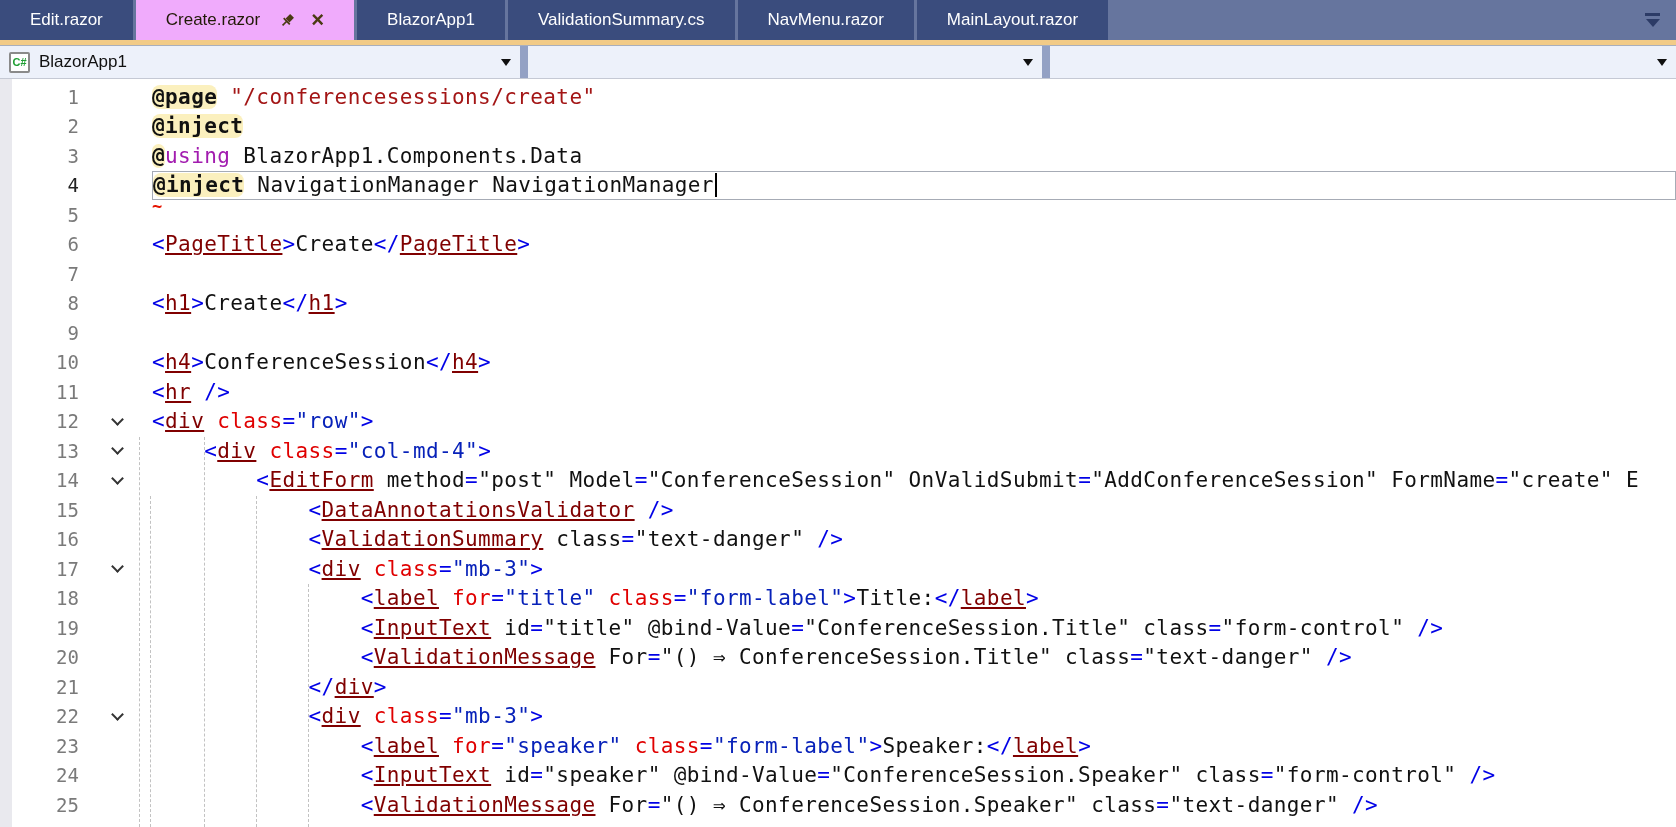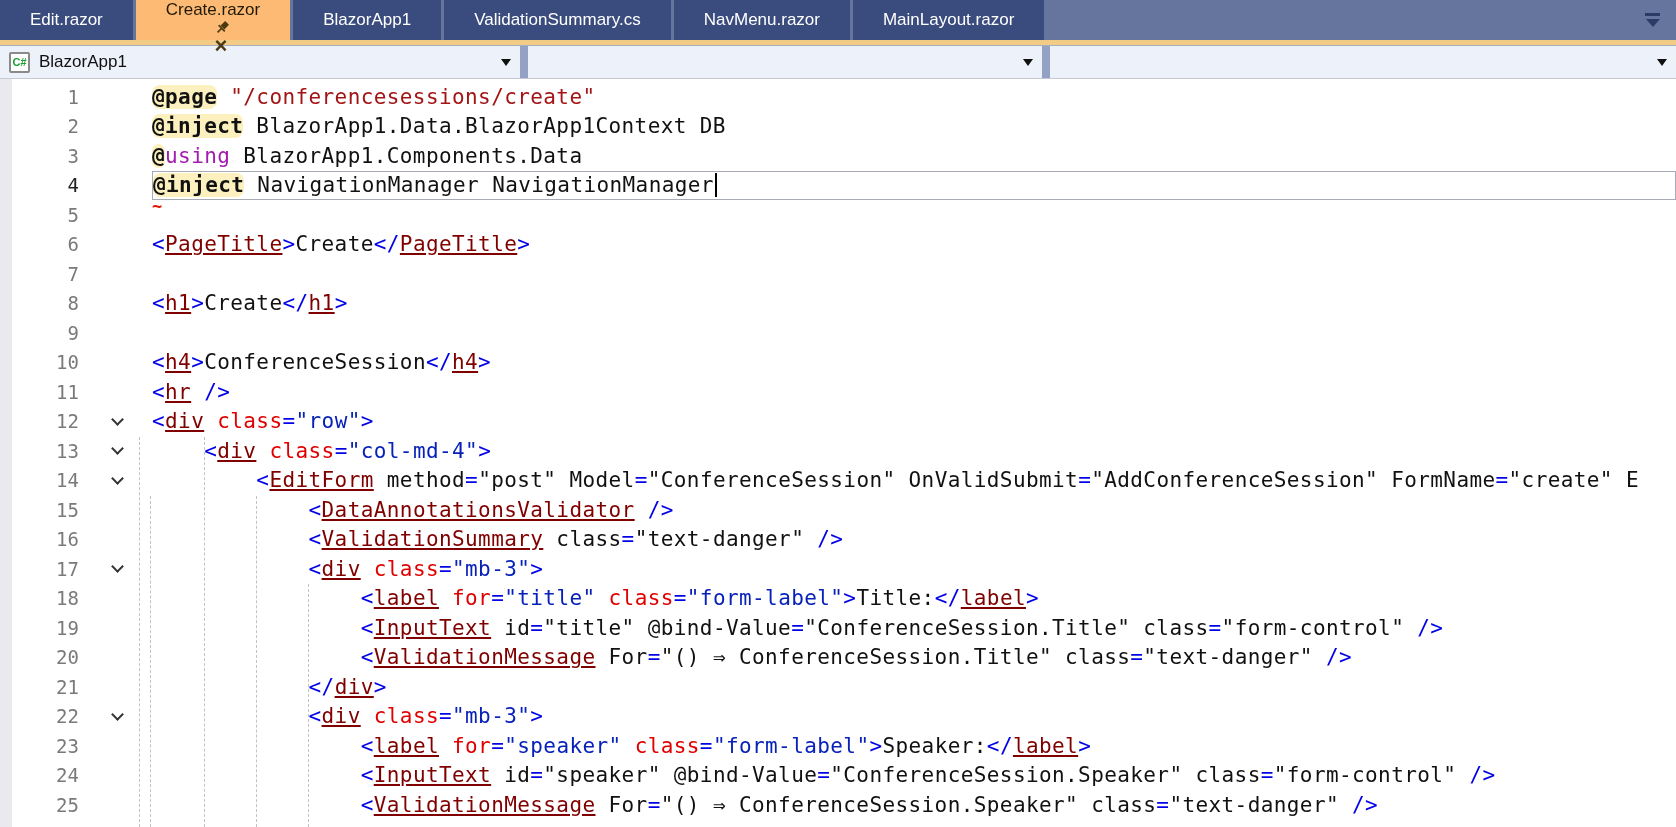--- a/index.html
+++ b/index.html
@@ -5,21 +5,21 @@
   * { margin:0; padding:0; box-sizing:border-box; }
   html,body { width:1676px; height:827px; overflow:hidden; background:#fff;
               font-family:"Liberation Sans", sans-serif; }
 
   
   .tabbar { height:40px; background:#66759E; display:flex; position:relative; }
   #tab-strip { display:flex; }
   .tab { height:40px; display:flex; align-items:center; padding:0 30px;
          background:#3A4C7D; color:#FFFFFF; font-size:17px; margin-right:3px;
          white-space:nowrap; cursor:default; }
-  .tab.active { background:#fdba74; color:#211A06;flex-direction:column; }
+  .tab.active { background:#f0abfc; color:#211A06; }
   .tab .pin { margin-left:20px; display:inline-flex; align-items:center; }
   .tab .close { margin-left:16px; font-size:22px; font-weight:bold; color:#4A3A12; line-height:1; }
   .tab-overflow { position:absolute; right:16px; top:13px; width:15px; }
   .tab-overflow .bar { height:2.5px; background:#2C3B66; margin-bottom:3px; }
   .tab-overflow .tri { width:0; height:0; margin:0 auto;
          border-left:7px solid transparent; border-right:7px solid transparent;
          border-top:8px solid #2C3B66; }
   .strip { height:5px; background:#F2CB87; }
 
   
@@ -143,21 +143,21 @@
 
   <div id="lines">
       <div class="line">
         <div class="num">1</div>
         <div class="margin"></div>
         <div class="code"><span class="tk-dir">@page</span><span class="tk-txt"> </span><span class="tk-str">"/conferencesessions/create"</span></div>
       </div>
       <div class="line">
         <div class="num">2</div>
         <div class="margin"></div>
-        <div class="code"><span class="tk-dir">@inject</span><span class="tk-txt"> BlazorApp1.Data.BlazorApp1Context DB</span></div>
+        <div class="code"><span class="tk-dir">@inject</span></div>
       </div>
       <div class="line">
         <div class="num">3</div>
         <div class="margin"></div>
         <div class="code"><span class="tk-dirat">@</span><span class="tk-kw">using</span><span class="tk-txt"> BlazorApp1.Components.Data</span></div>
       </div>
       <div class="line current">
         <div class="num cur">4</div>
         <div class="margin"></div>
         <div class="code"><span class="tk-dir">@inject</span><span class="tk-txt"> NavigationManager NavigationManager</span><span class="caret"></span></div>

